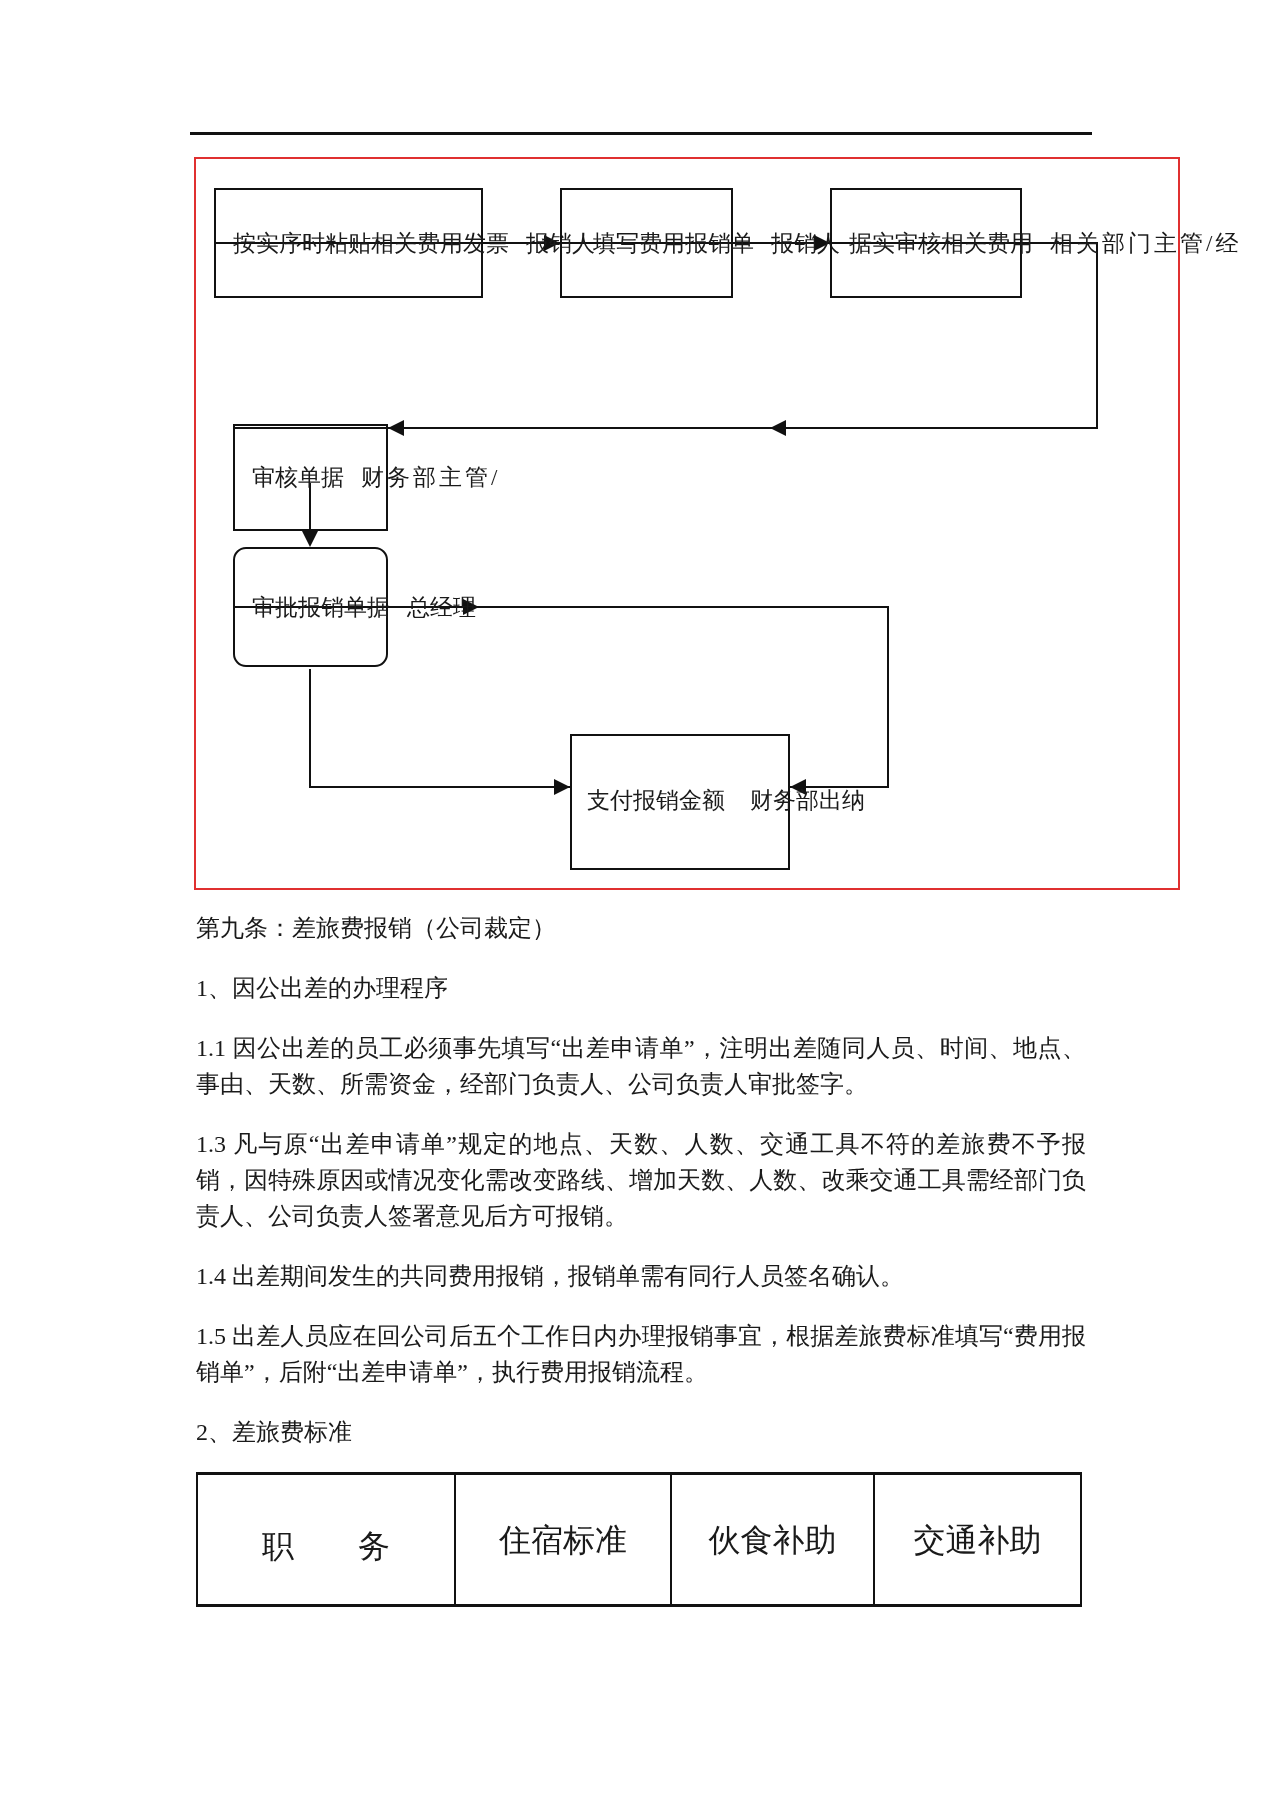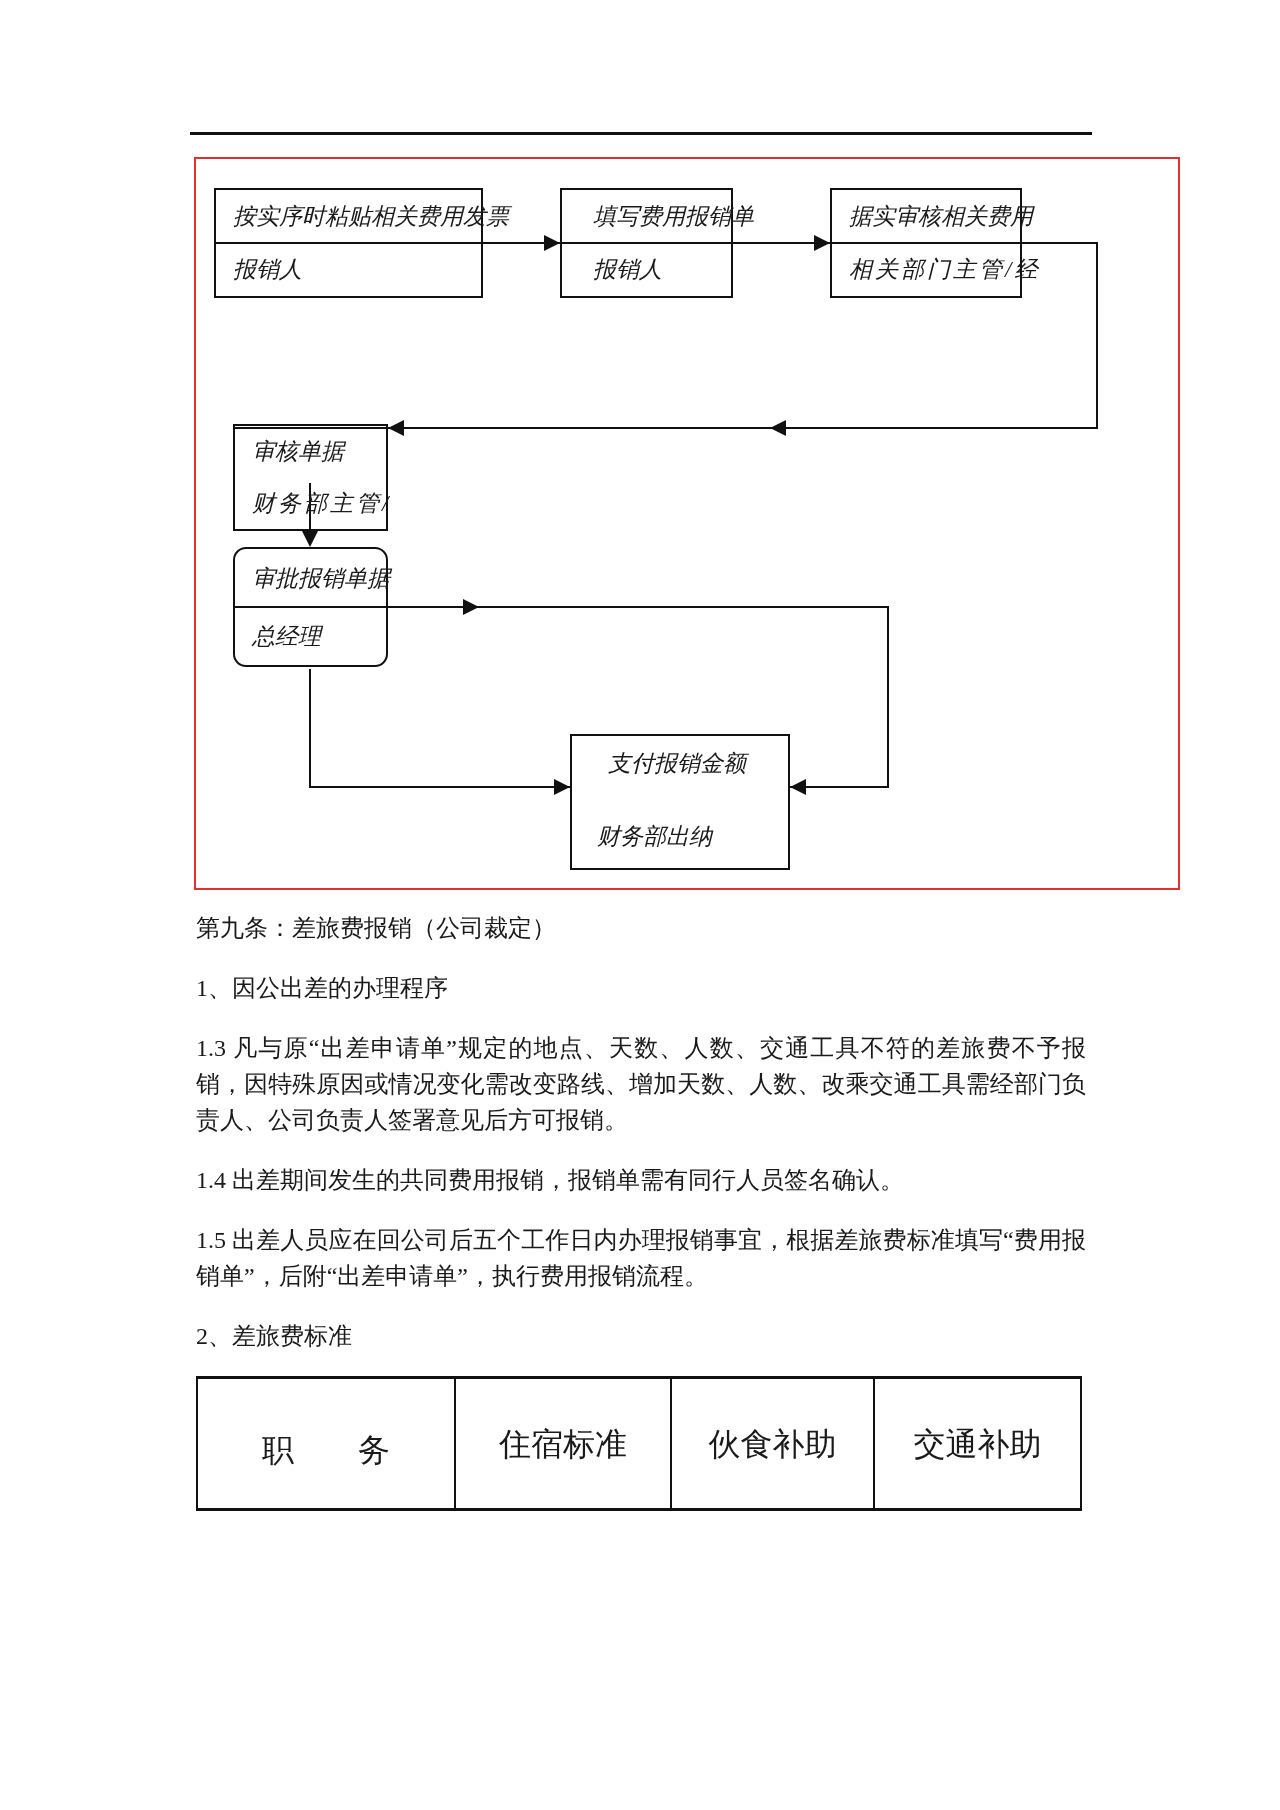--- a/index.html
+++ b/index.html
@@ -6,21 +6,21 @@
   #page{
     position:relative;width:1280px;height:1810px;background:#ffffff;
     font-family:"Liberation Serif","DejaVu Serif",serif;color:#1a1a1a;
     overflow:hidden;
   }
   
   #top-rule{position:absolute;left:190px;top:132px;width:902px;height:3px;background:#111;}
   
   #flow-frame{position:absolute;left:194px;top:157px;width:982px;height:729px;border:2px solid #e03030;}
   
-  .fbox{position:absolute;border:2px solid #111;box-sizing:border-box;background:transparent;display:flex;flex-direction:column;font-style:italic;}
+  .fbox{position:absolute;border:2px solid #111;box-sizing:border-box;background:transparent;display:flex;flex-direction:row;}
   .fbox .half{flex:1;display:flex;align-items:center;padding-left:17px;font-size:23px;white-space:nowrap;}
   .sp3{letter-spacing:3px;}
   
   .seg{position:absolute;background:#111;}
   
   .arr{position:absolute;width:0;height:0;border-style:solid;border-color:transparent;}
   .arr-r{border-width:8px 0 8px 16px;border-left-color:#111;}
   .arr-l{border-width:8px 16px 8px 0;border-right-color:#111;}
   .arr-d{border-width:16px 8px 0 8px;border-top-color:#111;}
   
@@ -85,28 +85,29 @@
     <div class="half">审核单据</div>
     <div class="half sp3">财务部主管/</div>
   </div>
 
   <div class="fbox" style="left:233px;top:547px;width:155px;height:120px;border-radius:13px;">
     <div class="half">审批报销单据</div>
     <div class="half">总经理</div>
   </div>
 
   <div class="fbox" style="left:570px;top:734px;width:220px;height:136px;padding:12px 0 16px 0;">
-    <div class="half" style="flex:0 0 auto;padding-left:36px;">支付报销金额</div>
+    <div class="half" style="flex:0 0 auto;padding-left:15px;">支付报销金额</div>
     <div style="flex:1;"></div>
     <div class="half" style="flex:0 0 auto;padding-left:25px;text-align:right;">财务部出纳</div>
   </div>
 
   <div id="doc-text">
     <p class="no-just">第九条：差旅费报销（公司裁定）</p>
     <p class="no-just">1、因公出差的办理程序</p>
+    <p>1.1 因公出差的员工必须事先填写“出差申请单”，注明出差随同人员、时间、地点、事由、天数、所需资金，经部门负责人、公司负责人审批签字。</p>
     <p>1.3 凡与原“出差申请单”规定的地点、天数、人数、交通工具不符的差旅费不予报销，因特殊原因或情况变化需改变路线、增加天数、人数、改乘交通工具需经部门负责人、公司负责人签署意见后方可报销。</p>
     <p class="no-just">1.4 出差期间发生的共同费用报销，报销单需有同行人员签名确认。</p>
     <p>1.5 出差人员应在回公司后五个工作日内办理报销事宜，根据差旅费标准填写“费用报销单”，后附“出差申请单”，执行费用报销流程。</p>
     <p class="no-just">2、差旅费标准</p>
 
     <table id="standards-table">
       <tbody>
           <tr>
         <td>职　　务</td>
         <td>住宿标准</td>

